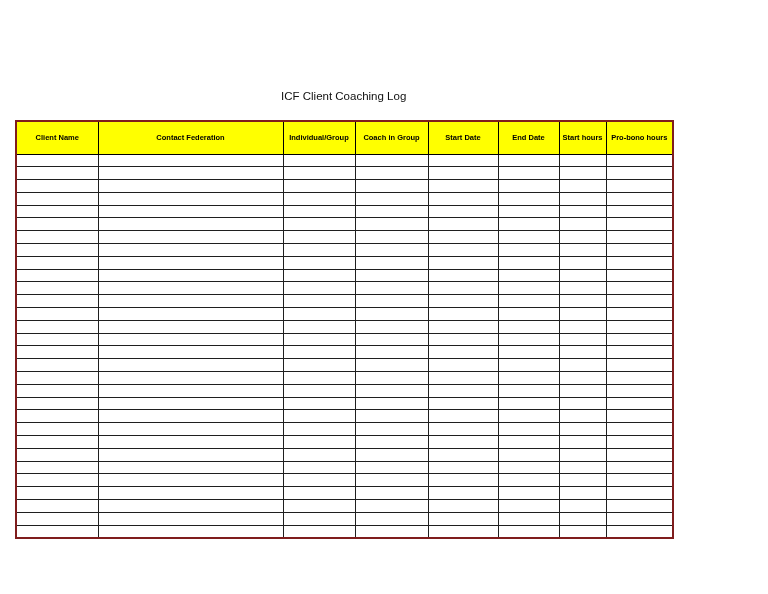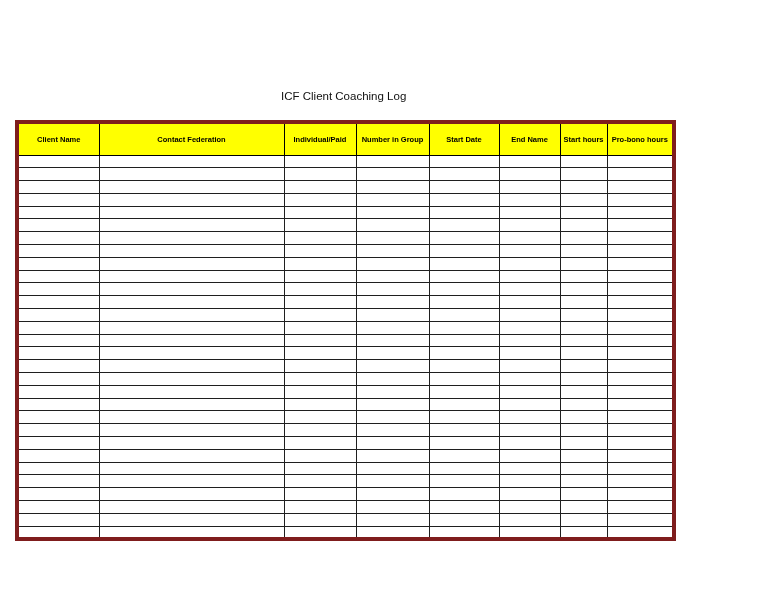--- a/index.html
+++ b/index.html
@@ -43,21 +43,21 @@
     position:absolute;left:281px;top:90px;
     font-size:11.5px;color:#111;
     white-space:nowrap;
   }
 
   
   table.log{
     position:absolute;left:15px;top:120px;
     width:657px;
     border-collapse:collapse;table-layout:fixed;
-    border:4px solid #7f1d1d;
+    border:2px solid #7f1d1d;
   }
   table.log th{
     background:var(--header-bg);
     border:1px solid #000;
     height:33px;
     font-size:7.5px;font-weight:bold;color:#000;
     text-align:center;vertical-align:middle;
     padding:0 1px;overflow:hidden;
   }
   table.log td{
@@ -84,24 +84,24 @@
       <col style="width:73px">
         <col style="width:70px">
         <col style="width:61px">
       <col style="width:47px">
         <col style="width:67px">
     </colgroup>
     <thead>
       <tr>
         <th>Client Name</th>
         <th>Contact Federation</th>
-        <th>Individual/Paid</th>
-        <th>Number in Group</th>
+        <th>Individual/Group</th>
+        <th>Coach in Group</th>
         <th>Start Date</th>
-        <th>End Name</th>
+        <th>End Date</th>
         <th>Start hours</th>
         <th>Pro-bono hours</th>
       </tr>
     </thead>
     <tbody>
         <tr>
           <td></td>
           <td></td>
           <td></td>
           <td></td>

